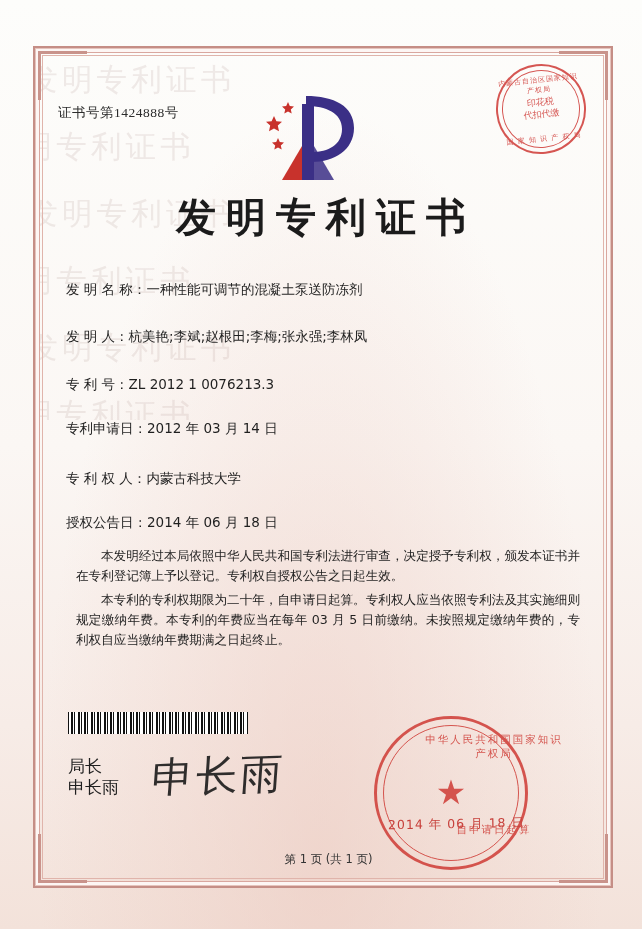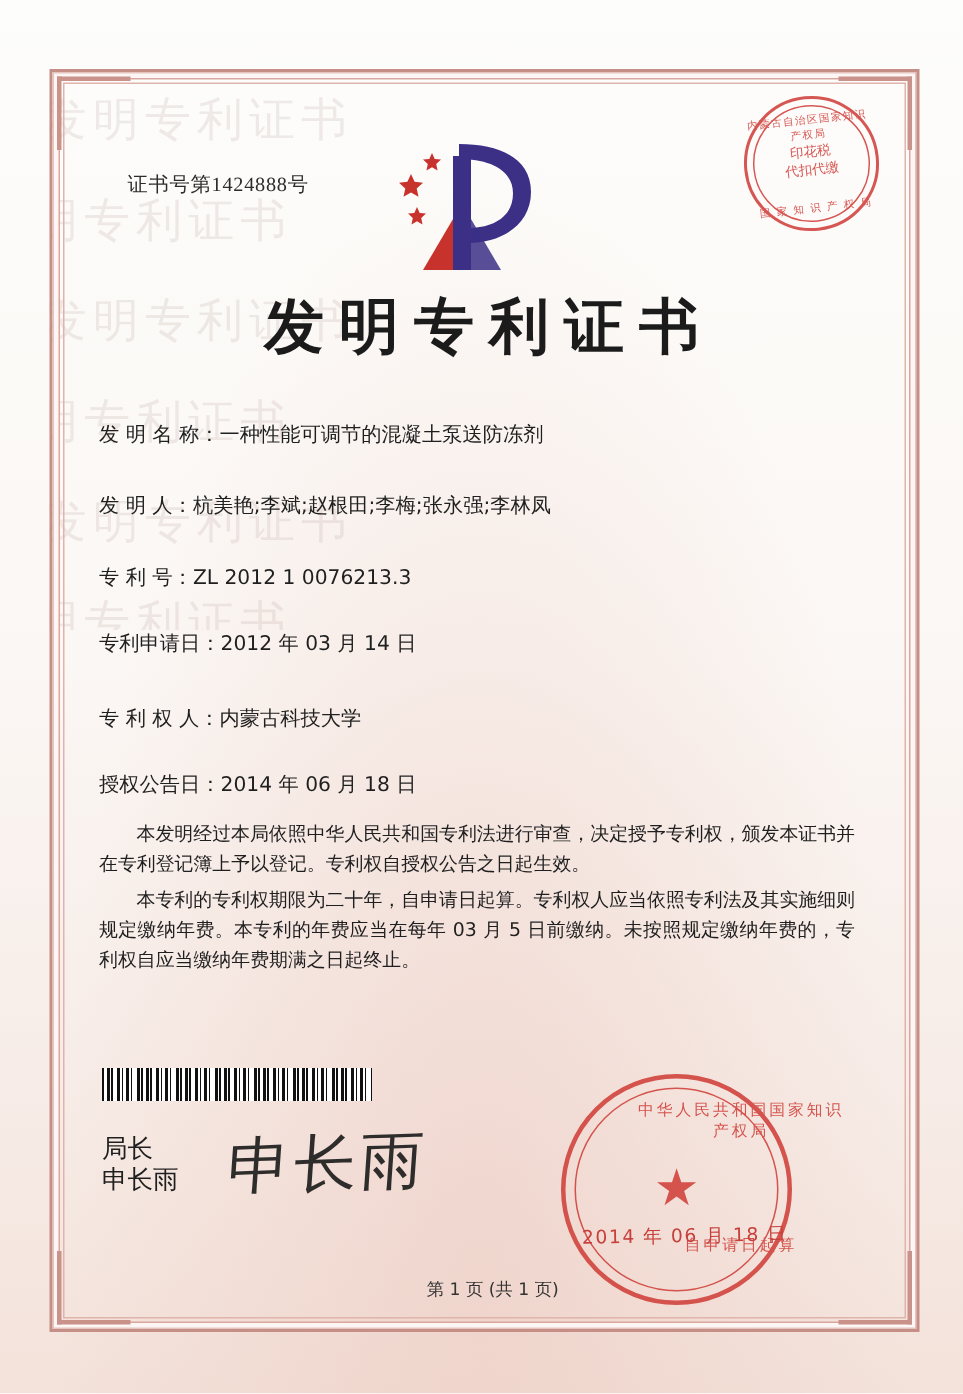--- a/index.html
+++ b/index.html
@@ -61,25 +61,24 @@
   #watermark .wm-row {
     white-space: nowrap;
     margin-bottom: 26px;
     transform: scale(1.02);
   }
   #watermark .wm-row:nth-child(even) { margin-left: -40px; }
 
   
   #cert-no {
     position: absolute;
-    left: 58px; top: 114px;
+    left: 58px; top: 104px;
     font-size: 13.5px;
     color: #2c2c2c;
     letter-spacing: 0.5px;
-    margin-left: 27px;
   }
 
   
   #logo {
     position: absolute;
     left: 262px; top: 88px;
     width: 110px; height: 100px;
   }
 
   
@@ -139,21 +138,21 @@
   .f1 { top: 281px; }
   .f2 { top: 328px; }
   .f3 { top: 376px; }
   .f4 { top: 420px; }
   .f5 { top: 470px; }
   .f6 { top: 514px; }
 
   
   #body-text {
     position: absolute;
-    left: 66px; top: 546px;
+    left: 76px; top: 546px;
     width: 504px;
     font-size: 12.6px;
     line-height: 20px;
     color: #1f1f1f;
     text-align: justify;
     font-family: "DejaVu Sans", sans-serif;
   }
   #body-text p { margin: 0 0 4px 0; text-indent: 25px; }
 
   

